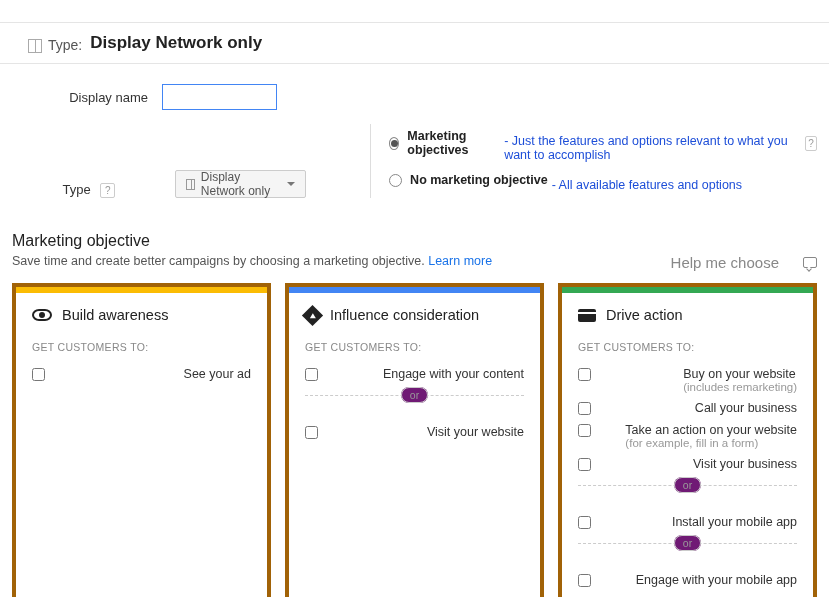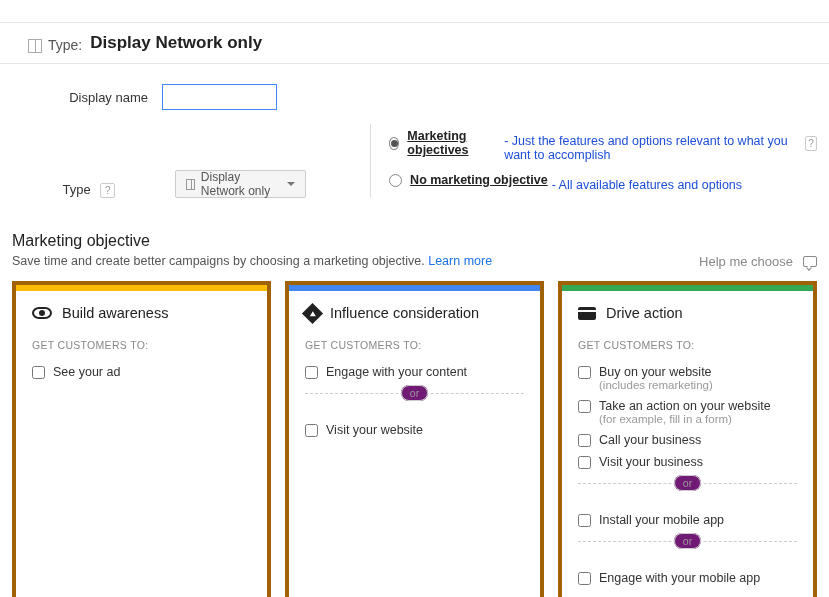--- a/index.html
+++ b/index.html
@@ -19,41 +19,41 @@
 
     .type-dropdown { display: inline-flex; align-items: center; gap: 6px; height: 28px; padding: 0 10px; border: 1px solid #ccc; border-radius: 2px; background: #f5f5f5; color: #555; font-size: 12px; cursor: pointer; }
     .dd-icon { width: 11px; height: 11px; display: inline-flex; border: 1px solid #999; }
     .dd-icon::before { content: ""; width: 50%; border-right: 1px solid #999; }
     .caret { width: 0; height: 0; border-left: 4px solid transparent; border-right: 4px solid transparent; border-top: 4px solid #777; }
 
     .type-right { border-left: 1px solid #ddd; margin-left: 18px; padding-left: 18px; }
     .radio-row { display: flex; align-items: center; font-size: 12.5px; margin-bottom: 6px; }
     .radio { width: 13px; height: 13px; border: 1px solid #888; border-radius: 50%; margin-right: 8px; display: inline-flex; align-items: center; justify-content: center; cursor: pointer; }
     .radio.selected::after { content: ""; width: 7px; height: 7px; background: #555; border-radius: 50%; }
-    .radio-row b { margin-right: 4px; text-decoration: underline; }
+    .radio-row b { margin-right: 4px; }
     .radio-desc { color: #1d4ed8; margin-top: 10px; }
 
     .section { padding: 10px 12px 0; }
     .section-title { font-size: 16px; font-weight: normal; color: #222; margin-bottom: 4px; }
     .section-sub-row { display: flex; justify-content: space-between; align-items: flex-start; margin-bottom: 12px; }
     .section-sub { color: #555; font-size: 12.5px; }
     .learn-more { color: #1a73e8; text-decoration: none; }
-    .help-choose { color: #888; font-size: 13px; display: flex; align-items: center; gap: 10px; cursor: pointer; }
+    .help-choose { color: #888; font-size: 15px; display: flex; align-items: center; gap: 24px; cursor: pointer; }
     .bubble-icon { width: 14px; height: 11px; border: 1.5px solid #888; border-radius: 2px; position: relative; }
     .bubble-icon::after { content: ""; position: absolute; bottom: -4px; left: 3px; width: 3px; height: 3px; border-left: 1.5px solid #888; border-bottom: 1.5px solid #888; background: #fff; transform: rotate(-45deg); }
 
     .cards { display: flex; gap: 14px; padding: 0 12px 20px; }
     .card { flex: 1; border: 4px solid #a16207; min-height: 330px; display: flex; flex-direction: column; }
     .card-top { height: 6px; }
     .c-amber { background: #fbbc04; }
     .c-blue { background: #4285f4; }
     .c-green { background: #34a853; }
     .card-header { display: flex; align-items: center; gap: 10px; padding: 14px 16px 12px; font-size: 14.5px; color: #222; }
     .card-sub { color: #888; font-size: 10.5px; letter-spacing: 0.3px; padding: 6px 16px 10px; }
-    .opt { display: flex; align-items: flex-start; gap: 8px; padding: 4px 16px; font-size: 12.5px; color: #333; }
+    .opt { display: flex; align-items: flex-start; gap: 21px; padding: 4px 16px; font-size: 12.5px; color: #333; justify-content: space-between; }
     .opt input[type=checkbox] { margin-top: 1px; cursor: pointer; width: 13px; height: 13px; }
     .opt .secondary { color: #999; font-size: 11.5px; display: block; }
     .or-divider { position: relative; margin: 10px 16px; border-top: 1px dashed #ccc; text-align: center; }
     .or-divider span { position: relative; top: -9px; background: #701a75; border: 1px solid #ccc; border-radius: 10px; padding: 1px 8px; color: #999; font-size: 10.5px; }
 
     .icon-eye { width: 20px; height: 12px; border: 2px solid #222; border-radius: 70% / 100%; display: flex; align-items: center; justify-content: center; }
     .icon-eye::after { content: ""; width: 6px; height: 6px; background: #222; border-radius: 50%; }
     .icon-diamond { width: 15px; height: 15px; background: #222; transform: rotate(45deg); display: flex; align-items: center; justify-content: center; }
     .icon-diamond::after { content: ""; width: 0; height: 0; border-left: 3px solid transparent; border-right: 3px solid transparent; border-bottom: 5px solid #fff; transform: rotate(-45deg); }
     .icon-card { width: 18px; height: 13px; background: #222; border-radius: 2px; position: relative; }
@@ -157,31 +157,31 @@
     <div class="card-sub">GET CUSTOMERS TO:</div>
     <label class="opt">
       <input type="checkbox" style="">
       <span>
         <span>Buy on your website </span>
         <span class="secondary">(includes remarketing)</span>
       </span>
     </label>
     <label class="opt">
       <input type="checkbox" style="">
+      <span>Call your business</span>
+    </label>
+    <label class="opt">
+      <input type="checkbox" style="">
       <span>
         <span>Take an action on your website</span>
         <span class="secondary">(for example, fill in a form)</span>
       </span>
     </label>
     <label class="opt">
       <input type="checkbox" style="">
-      <span>Call your business</span>
-    </label>
-    <label class="opt">
-      <input type="checkbox" style="">
       <span>Visit your business</span>
     </label>
     <div class="or-divider"><span>or</span></div>
     <label class="opt">
       <input type="checkbox" style="">
       <span>Install your mobile app</span>
     </label>
     <div class="or-divider"><span>or</span></div>
     <label class="opt">
       <input type="checkbox" style="">

